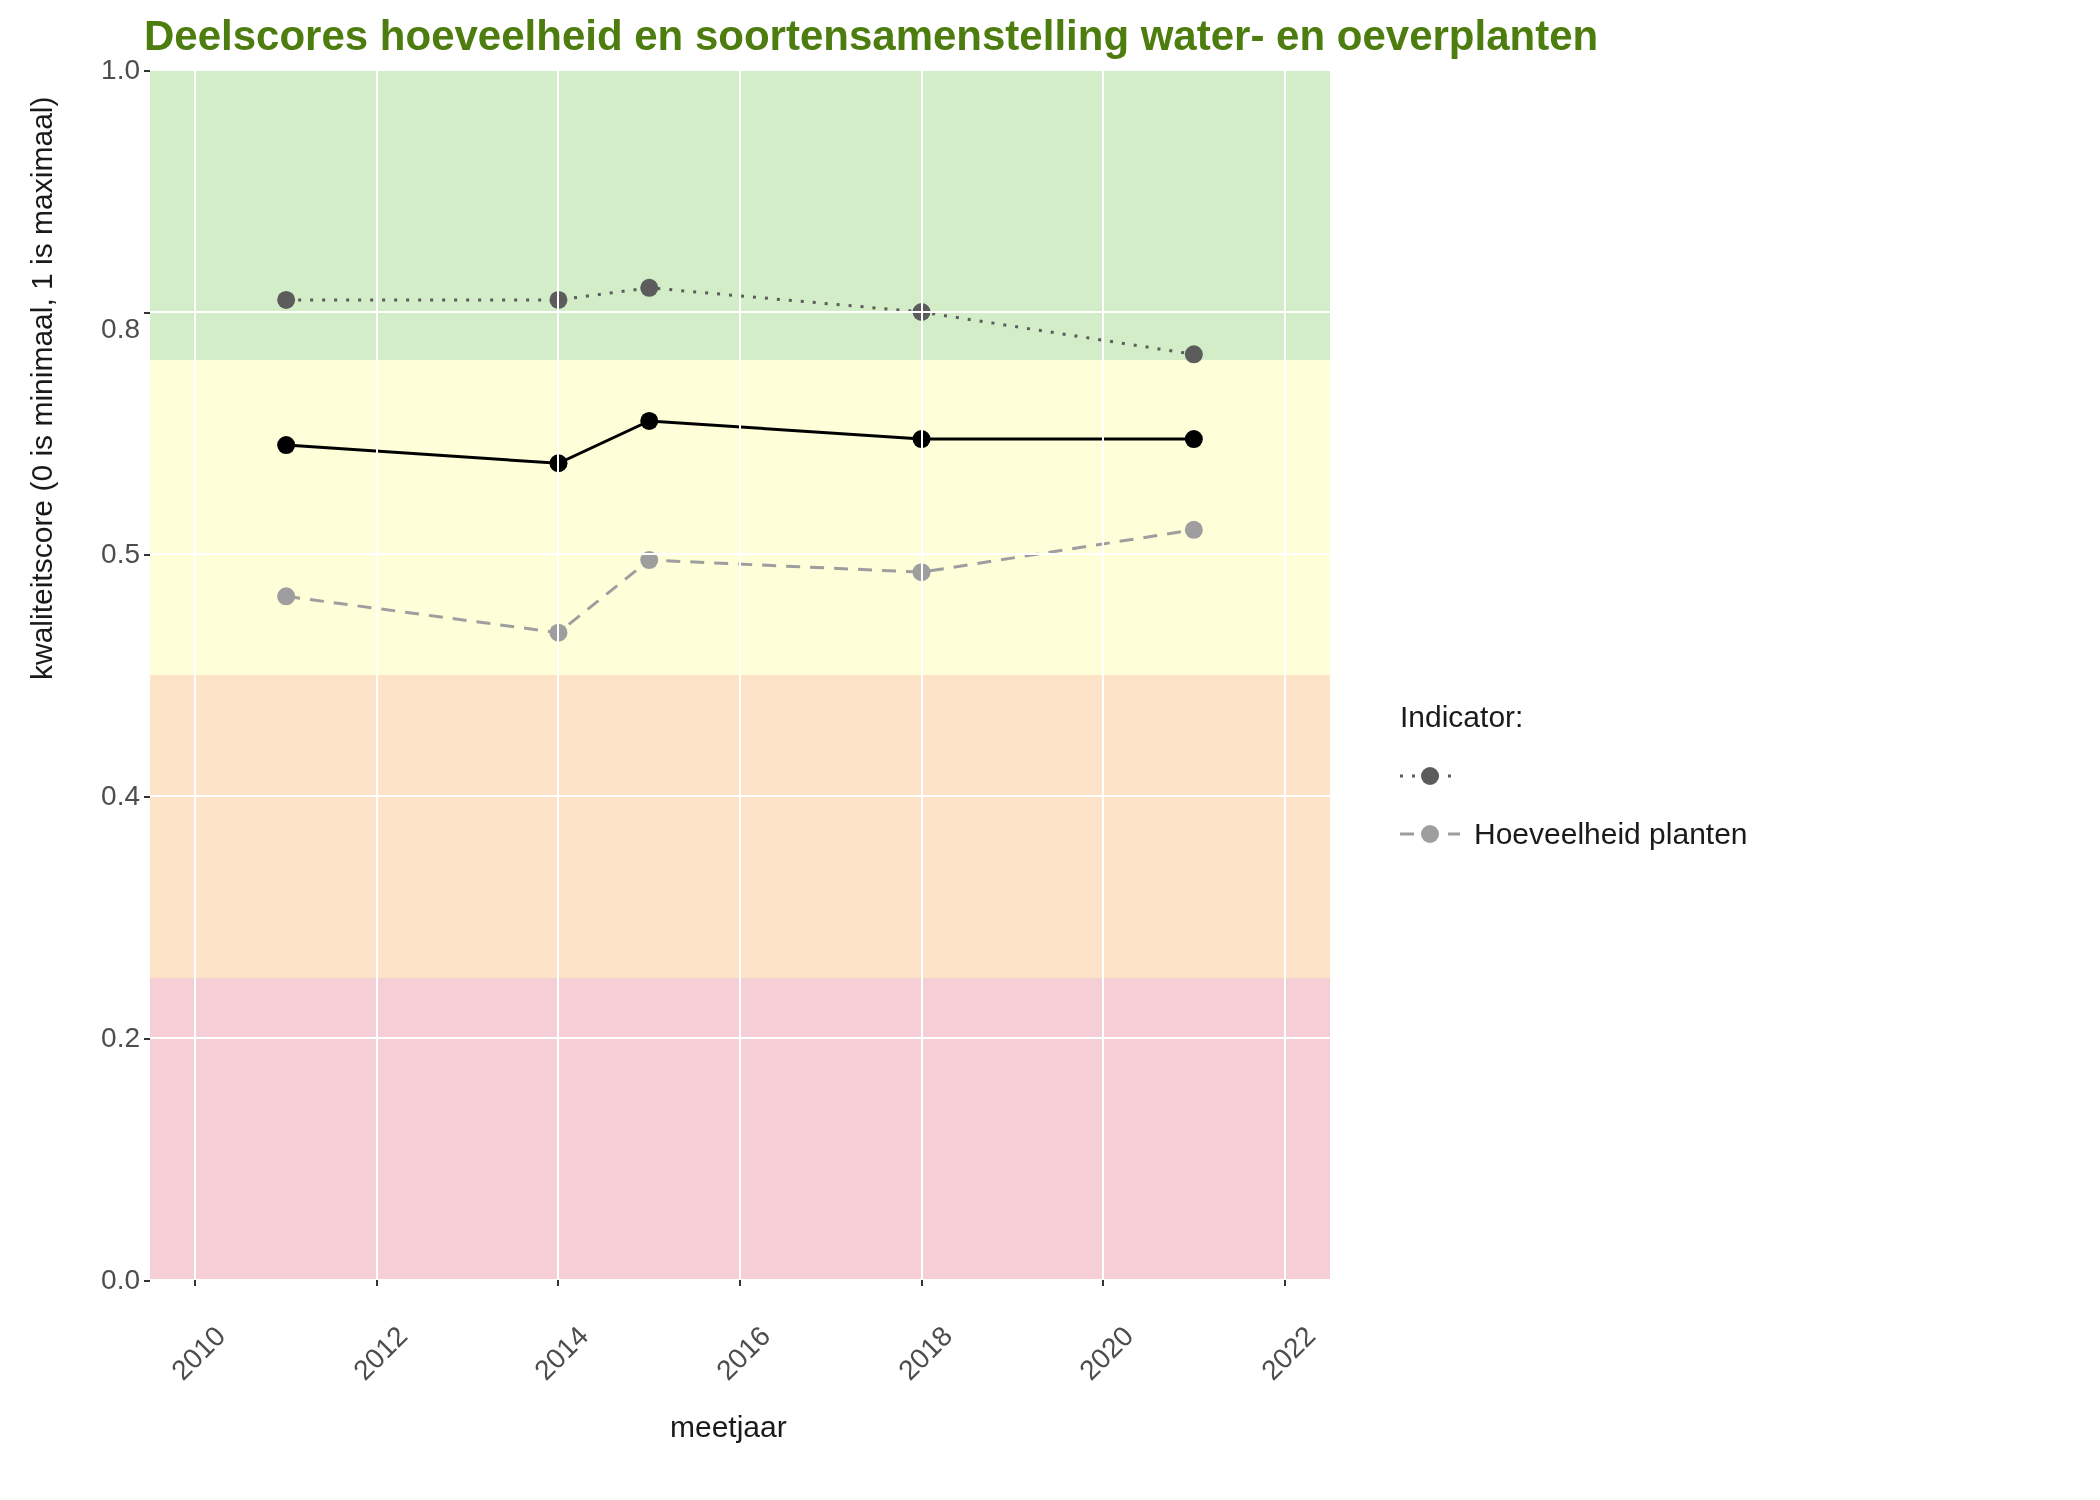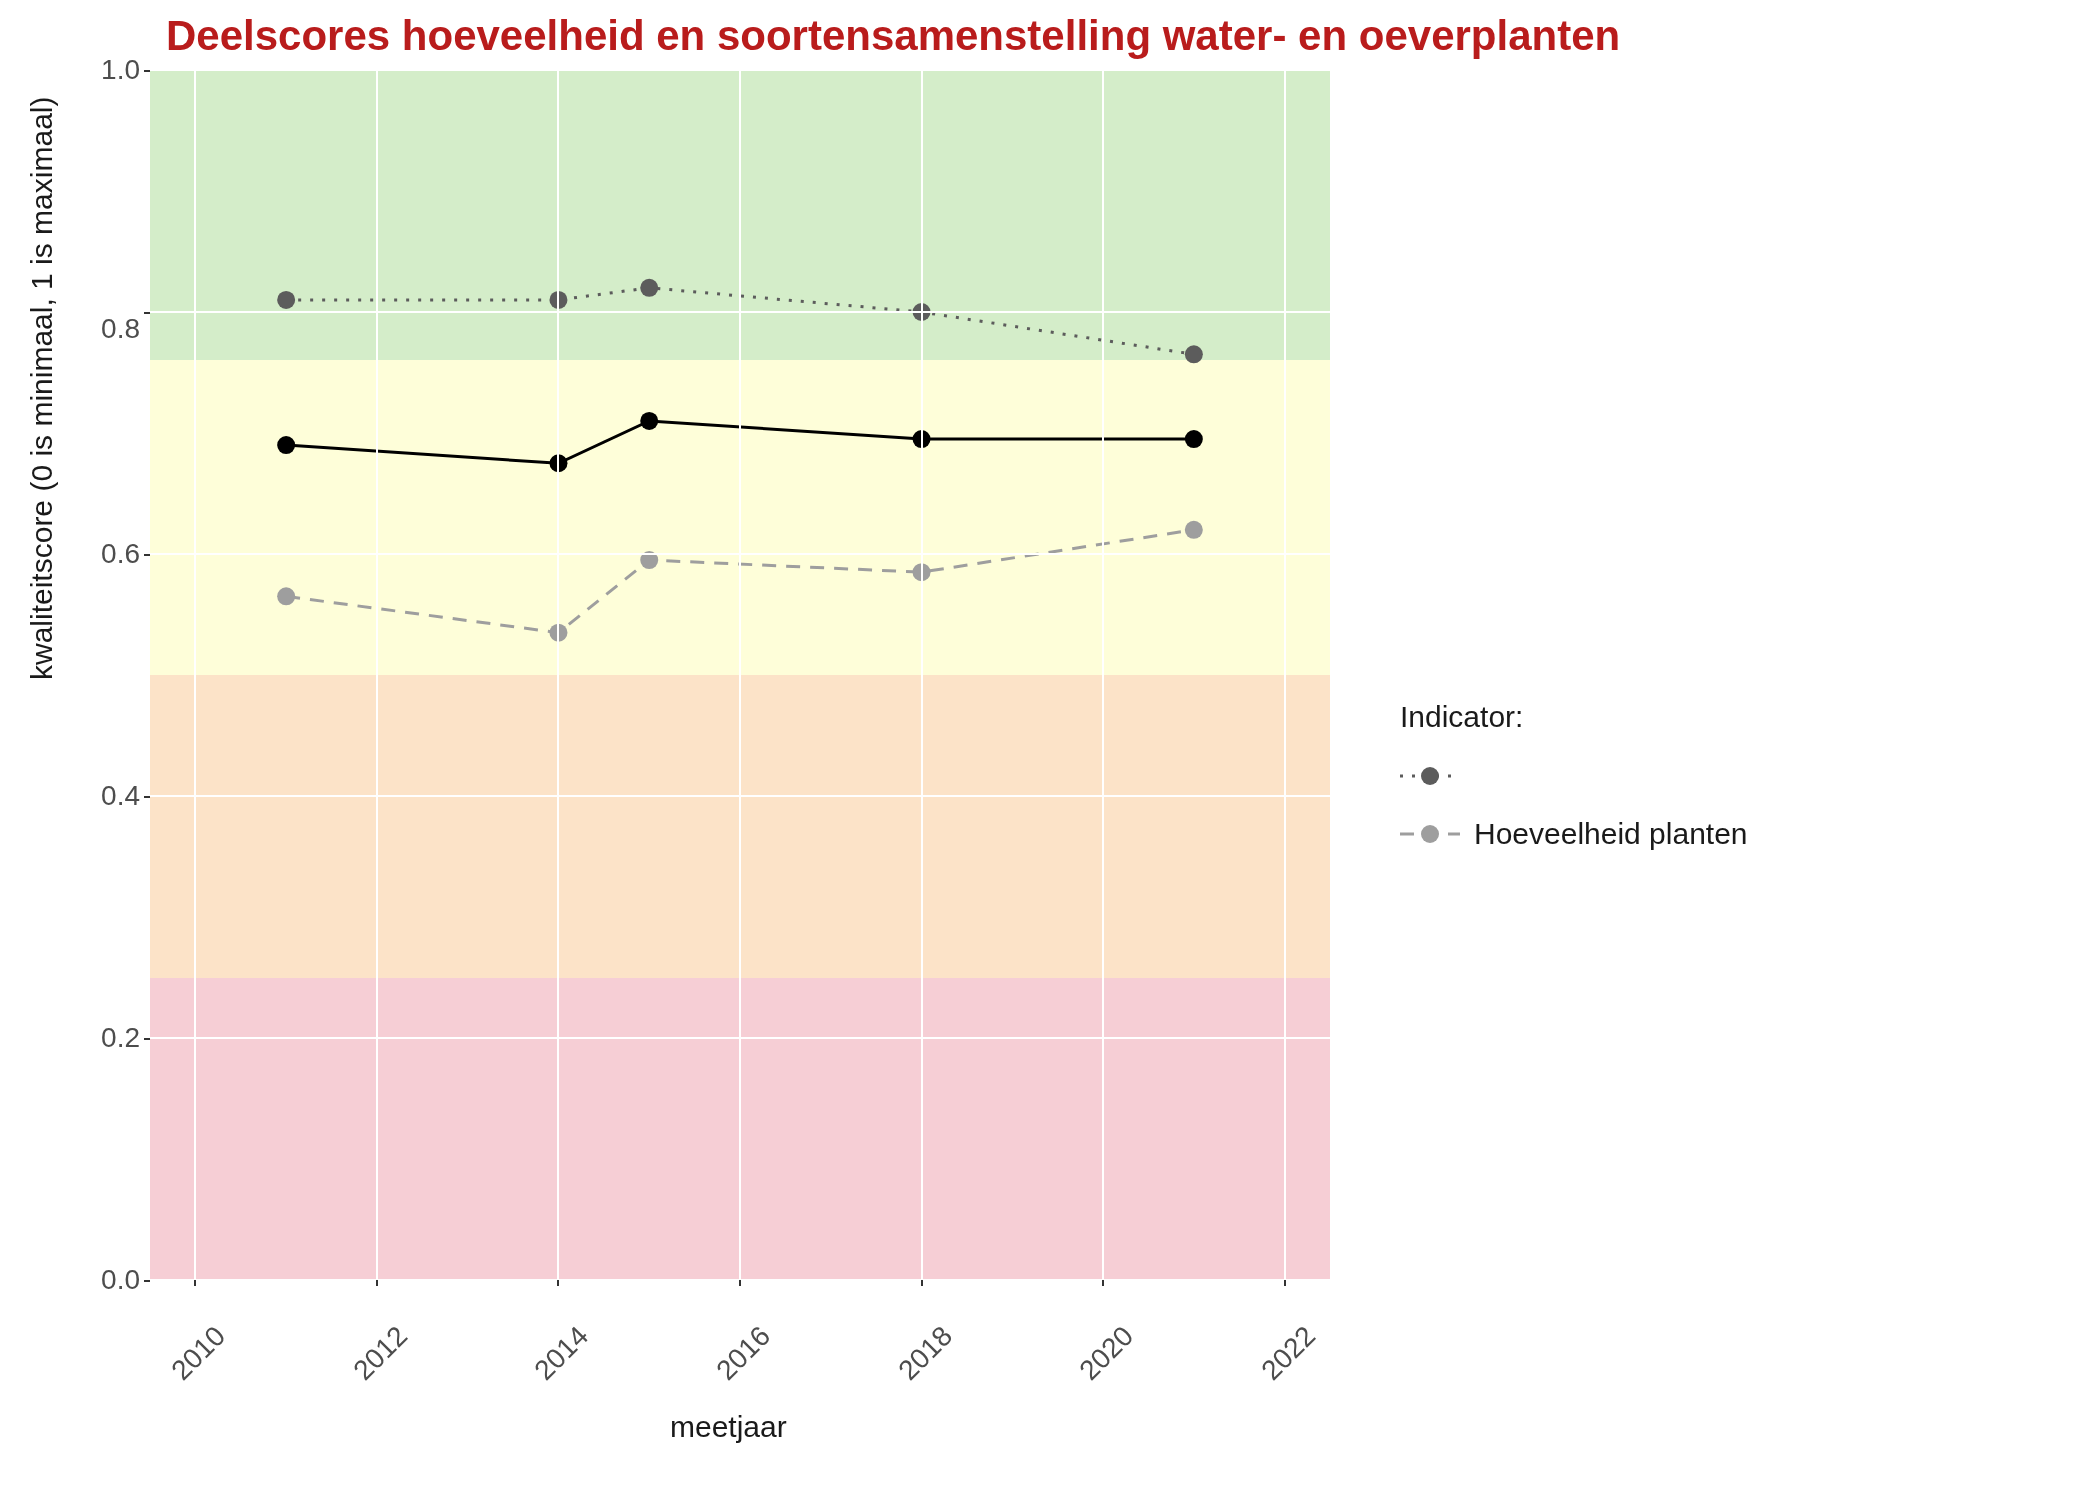--- a/index.html
+++ b/index.html
@@ -9,25 +9,25 @@
     background: #ffffff;
   }
   .container {
     width: 2100px;
     height: 1500px;
     position: relative;
     background: #ffffff;
   }
   .title {
     position: absolute;
-    left: 166px;
+    left: 144px;
     top: 12px;
     font-size: 42px;
     font-weight: bold;
-    color: #b91c1c;
+    color: #4d7c0f;
   }
   .plot-area {
     position: absolute;
     left: 150px;
     top: 70px;
     width: 1180px;
     height: 1210px;
     background: #ebebeb;
   }
   .band {
@@ -185,21 +185,21 @@
       <div class="gridline-v" style="left: 1133.62px;"></div>
     </div>
 
   <div id="yticks">
       <div class="ytick-label" style="top: 1264px;">0.0</div>
       <div class="ytick" style="top: 1280px;"></div>
       <div class="ytick-label" style="top: 1022px;">0.2</div>
       <div class="ytick" style="top: 1038px;"></div>
       <div class="ytick-label" style="top: 780px;">0.4</div>
       <div class="ytick" style="top: 796px;"></div>
-      <div class="ytick-label" style="top: 538px;">0.6</div>
+      <div class="ytick-label" style="top: 538px;">0.5</div>
       <div class="ytick" style="top: 554px;"></div>
       <div class="ytick-label" style="top: 296px; margin-top: 17px;">0.8</div>
       <div class="ytick" style="top: 312px;"></div>
       <div class="ytick-label" style="top: 54px;">1.0</div>
       <div class="ytick" style="top: 70px;"></div>
     </div>
   <div id="xticks">
       <div class="xtick-label" style="left: 147.385px;">2010</div>
       <div class="xtick" style="left: 194.385px;"></div>
       <div class="xtick-label" style="left: 328.923px;">2012</div>

